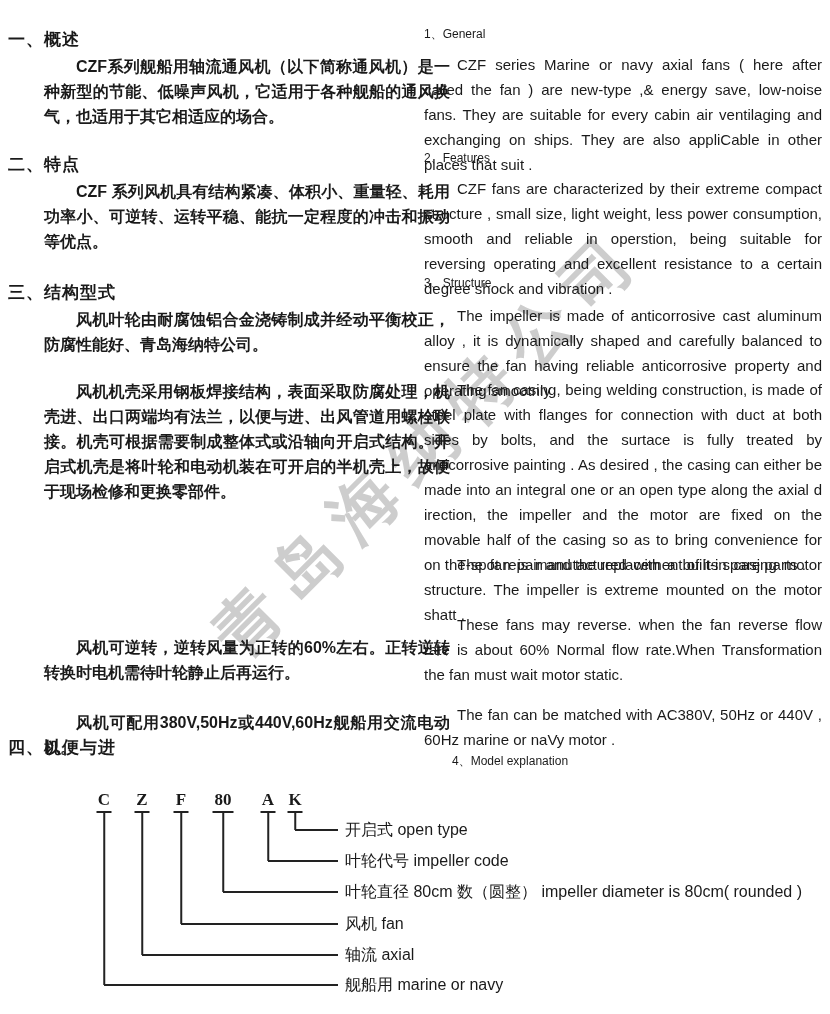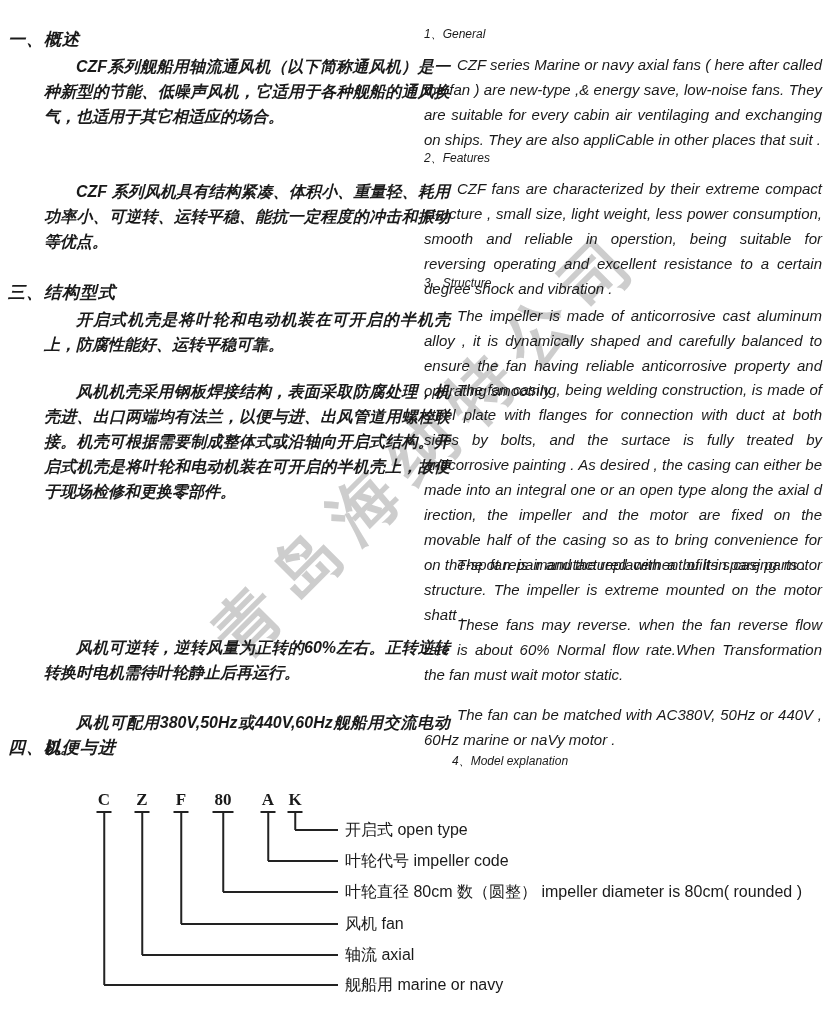--- a/index.html
+++ b/index.html
@@ -21,21 +21,21 @@
     font-size:66px;
     font-weight:700;
     letter-spacing:16px;
     color:#bdbdbd;
     opacity:.75;
     white-space:nowrap;
     text-align:center;
     pointer-events:none;
     z-index:1;
   }
-  .blk{position:absolute;z-index:2;font-style:italic;}
+  .blk{position:absolute;z-index:2;}
   
   .cn-h{
     left:8px;width:406px;
     font-size:17px;font-weight:700;
     letter-spacing:1px;
   }
   .cn-p{
     left:8px;width:406px;
     font-size:16px;font-weight:700;
     line-height:25px;
@@ -87,24 +87,25 @@
 </head>
 <body>
 
 <div class="page">
 
   <div class="watermark">青岛海纳特公司</div>
 
   <div class="blk cn-h" style="top:28px">一、概述</div>
   <div class="blk cn-p" style="top:54px">CZF系列舰船用轴流通风机（以下简称通风机）是一种新型的节能、低噪声风机，它适用于各种舰船的通风换气，也适用于其它相适应的场合。</div>
 
+  <div class="blk cn-h" style="top:153px">二、特点</div>
   <div class="blk cn-p" style="top:179px">CZF 系列风机具有结构紧凑、体积小、重量轻、耗用功率小、可逆转、运转平稳、能抗一定程度的冲击和振动等优点。</div>
 
   <div class="blk cn-h" style="top:281px">三、结构型式</div>
-  <div class="blk cn-p" style="top:307px">开启式机壳是将叶轮和电动机装在可开启的半机壳上，防腐性能好、运转平稳可靠。</div>
+  <div class="blk cn-p" style="top:307px">风机叶轮由耐腐蚀铝合金浇铸制成并经动平衡校正，防腐性能好、青岛海纳特公司。</div>
   <div class="blk cn-p" style="top:379px">风机机壳采用钢板焊接结构，表面采取防腐处理，机壳进、出口两端均有法兰，以便与进、出风管道用螺栓联接。机壳可根据需要制成整体式或沿轴向开启式结构。开启式机壳是将叶轮和电动机装在可开启的半机壳上，故便于现场检修和更换零部件。</div>
   <div class="blk cn-p" style="top:635px">风机可逆转，逆转风量为正转的60%左右。正转逆转转换时电机需待叶轮静止后再运行。</div>
   <div class="blk cn-p" style="top:710px">风机可配用380V,50Hz或440V,60Hz舰船用交流电动机。</div>
 
   <div class="blk cn-h" style="top:736px">四、以便与进</div>
 
   <div class="blk en-h" style="top:26px">1、General</div>
   <div class="blk en-p" style="top:52px">CZF series Marine or navy axial fans ( here after called the fan ) are new-type ,&amp; energy save, low-noise fans. They are suitable for every cabin air ventilaging and exchanging on ships. They are also appliCable in other places that suit .</div>
 
   <div class="blk en-h" style="top:150px">2、Features</div>

